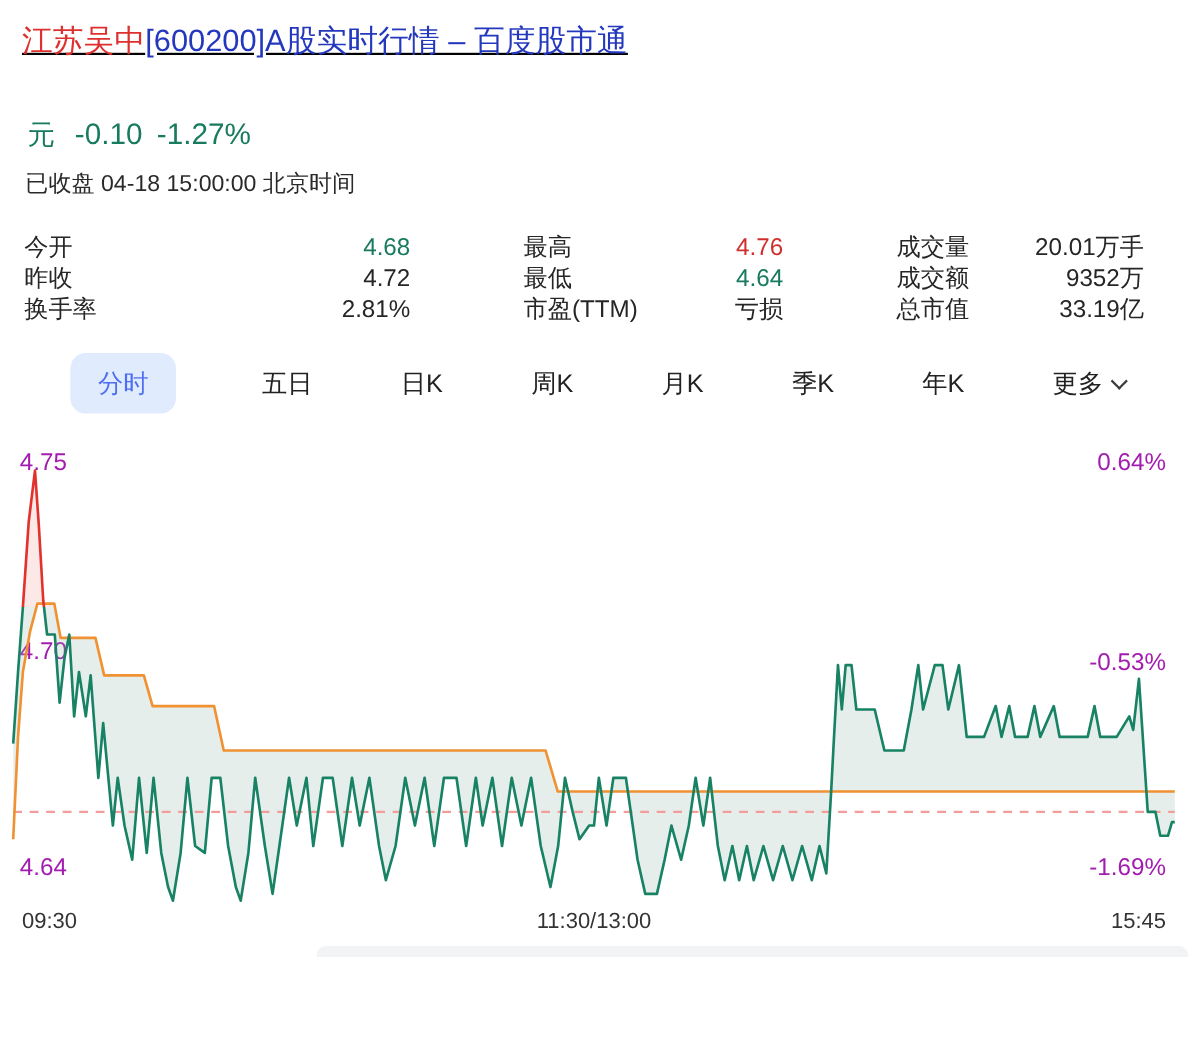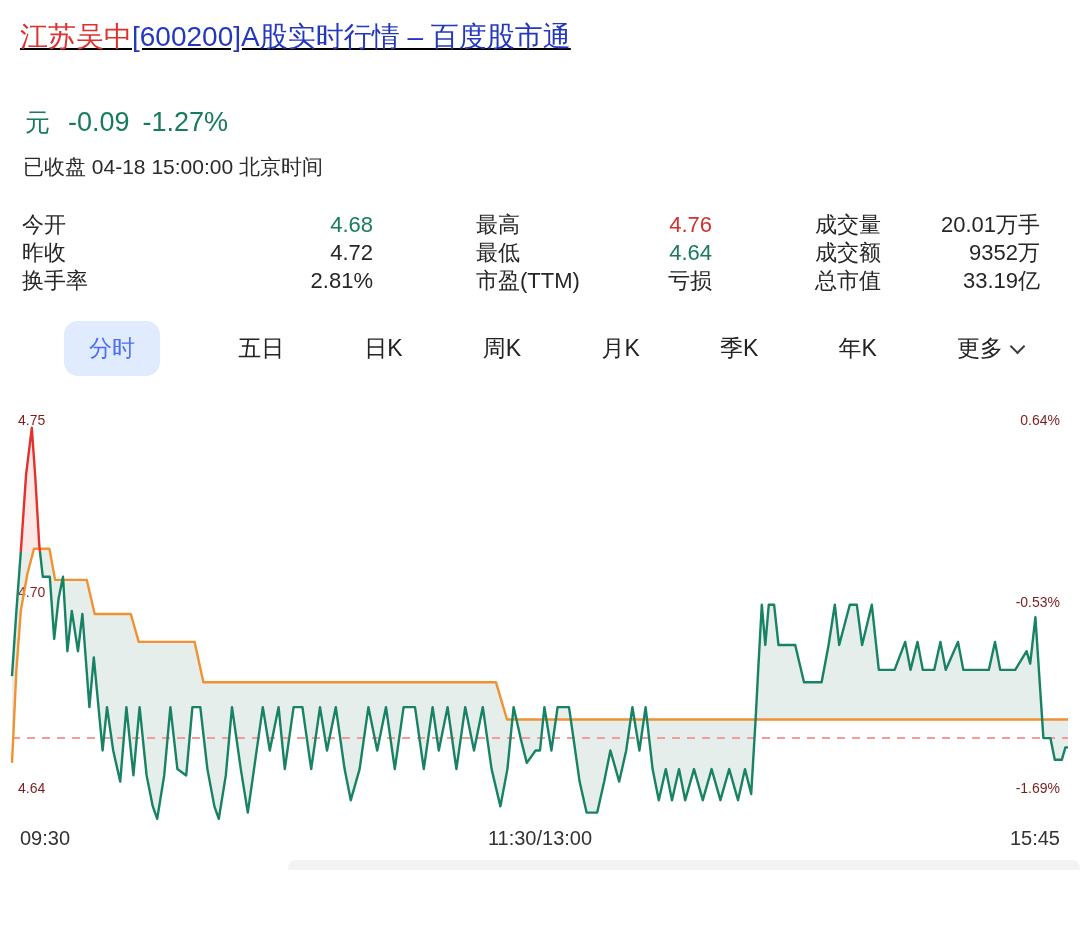--- a/index.html
+++ b/index.html
@@ -29,36 +29,36 @@
   .v-dark{color:#262626;}
   
   .tabs{display:flex;align-items:center;justify-content:space-between;margin:26px 55px 0 20px;height:54px;padding-left:44px;}
   .tab{font-size:23px;color:#222222;cursor:pointer;padding:12px 2px;border-radius:14px;white-space:nowrap;}
   .tab.active{background:#e1ebfe;color:#4e6ef2;padding:12px 25px;}
   .chev{display:inline-block;width:9px;height:9px;border-right:2px solid #3c3c3c;border-bottom:2px solid #3c3c3c;
     transform:rotate(45deg);margin-left:9px;margin-bottom:4px;}
   
   .chart{position:relative;margin-top:22px;width:1080px;height:440px;}
   .chart svg{position:absolute;left:0;top:0;}
-  .ylab{position:absolute;font-size:14px;line-height:26px;color:#7f1d1d;z-index:0;}
+  .ylab{position:absolute;font-size:22px;line-height:26px;color:#a21caf;z-index:0;}
   .yl{left:18px;}
   .yr{right:20px;text-align:center;}
   .xlabs{display:flex;justify-content:space-between;margin:-10px 20px 0 20px;font-size:20px;color:#333333;}
   .next-card-edge{margin:10px 0 0 288px;width:792px;height:10px;background:#f1f3f4;border-radius:8px 8px 0 0;}
 </style>
 </head>
 <body>
 
 <a class="title-link">
   <span class="t-red">江苏吴中</span><span class="t-blue">[600200]A股实时行情 – 百度股市通</span>
 </a>
 
 <div class="price-row">
   <span class="unit">元</span>
-  <span class="chg">-0.09</span>
+  <span class="chg">-0.10</span>
   <span class="chgp">-1.27%</span>
 </div>
 <div class="status">已收盘 04-18 15:00:00 北京时间</div>
 
 <div class="stats">
   <div class="cell">
     <span class="lab">今开</span>
     <span class="v-green">4.68</span>
   </div>
   <div class="cell">

